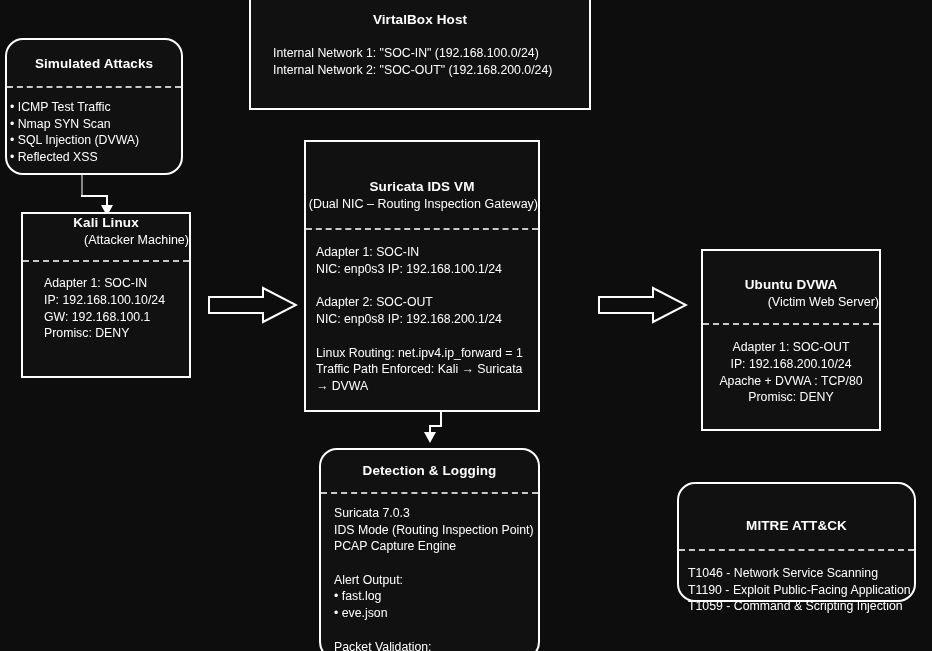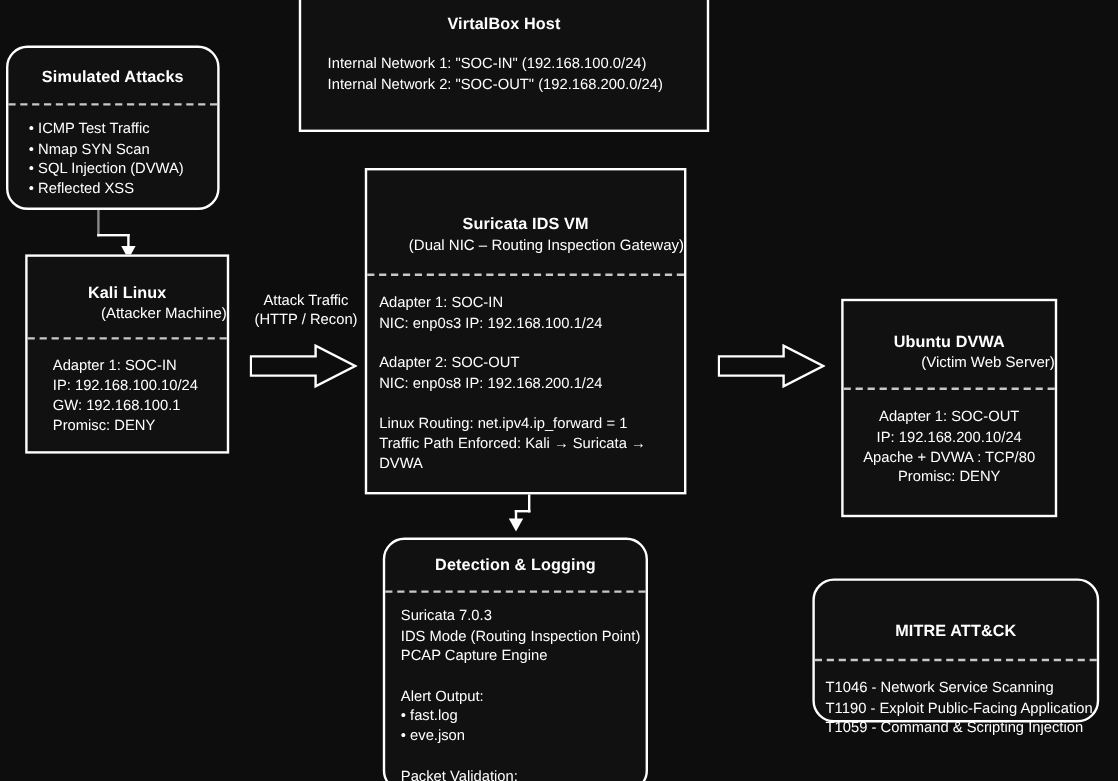--- a/index.html
+++ b/index.html
@@ -87,48 +87,46 @@
 
   <div class="box" style="left:249px; top:-4px; width:342px; height:114px; padding:0;">
     <div class="box-title" style="margin-top:13px;">VirtalBox Host</div>
     <div class="body-text" style="margin-top:16px; padding-left:22px;">Internal Network 1: "SOC-IN"         (192.168.100.0/24)
 Internal Network 2: "SOC-OUT"      (192.168.200.0/24)</div>
   </div>
 
   <div class="box round" style="left:5px; top:38px; width:178px; height:137px;">
     <div class="box-title" style="margin-top:15px;">Simulated Attacks</div>
     <hr class="sep" style="margin-top:13px;">
-    <div class="body-text" style="margin-top:11px; padding-left:17px;">• ICMP Test Traffic
+    <div class="body-text" style="margin-top:11px; padding-left:3px;">• ICMP Test Traffic
 • Nmap SYN Scan
 • SQL Injection (DVWA)
 • Reflected XSS</div>
   </div>
 
   <div class="line-v" style="left:81px; top:175px; height:22px; background:#888888;"></div>
   <div class="line-h" style="left:81px; top:195px; width:27px;"></div>
   <div class="line-v" style="left:106px; top:195px; height:13px;"></div>
   <div class="arrowhead-down" style="left:101px; top:205px;"></div>
 
   <div class="box" style="left:21px; top:212px; width:170px; height:166px;">
-    <div class="box-title" style="margin-top:21px;">Kali Linux</div>
+    <div class="box-title" style="">Kali Linux</div>
     <div class="box-subtitle">(Attacker Machine)</div>
     <hr class="sep" style="margin-top:12px;">
     <div class="body-text body-left" style="margin-top:13px; padding-left:21px;">Adapter 1: SOC-IN
 IP: 192.168.100.10/24
 GW: 192.168.100.1
 Promisc: DENY</div>
   </div>
 
-  <div class="arrow-label" style="left:199px; top:242px; width:112px;">Attack Traffic
-(HTTP / Recon)</div>
   <svg class="block-arrow" style="left:208px; top:286px;" width="90" height="38" viewBox="0 0 90 38">
     <polygon points="1,11 55,11 55,2 88,19 55,36 55,27 1,27" fill="none" stroke="#ffffff" stroke-width="2"></polygon>
   </svg>
 
-  <div class="box" style="left:304px; top:140px; width:268px; height:272px;">
+  <div class="box" style="left:304px; top:140px; width:236px; height:272px;">
     <div class="box-title" style="margin-top:36px;">Suricata IDS VM</div>
     <div class="box-subtitle">(Dual NIC – Routing Inspection Gateway)</div>
     <hr class="sep" style="margin-top:16px;">
     <div class="body-text body-left" style="margin-top:14px; padding-left:10px;">Adapter 1: SOC-IN
 NIC: enp0s3 IP: 192.168.100.1/24
 
 Adapter 2: SOC-OUT
 NIC: enp0s8 IP: 192.168.200.1/24
 
 Linux Routing: net.ipv4.ip_forward = 1

